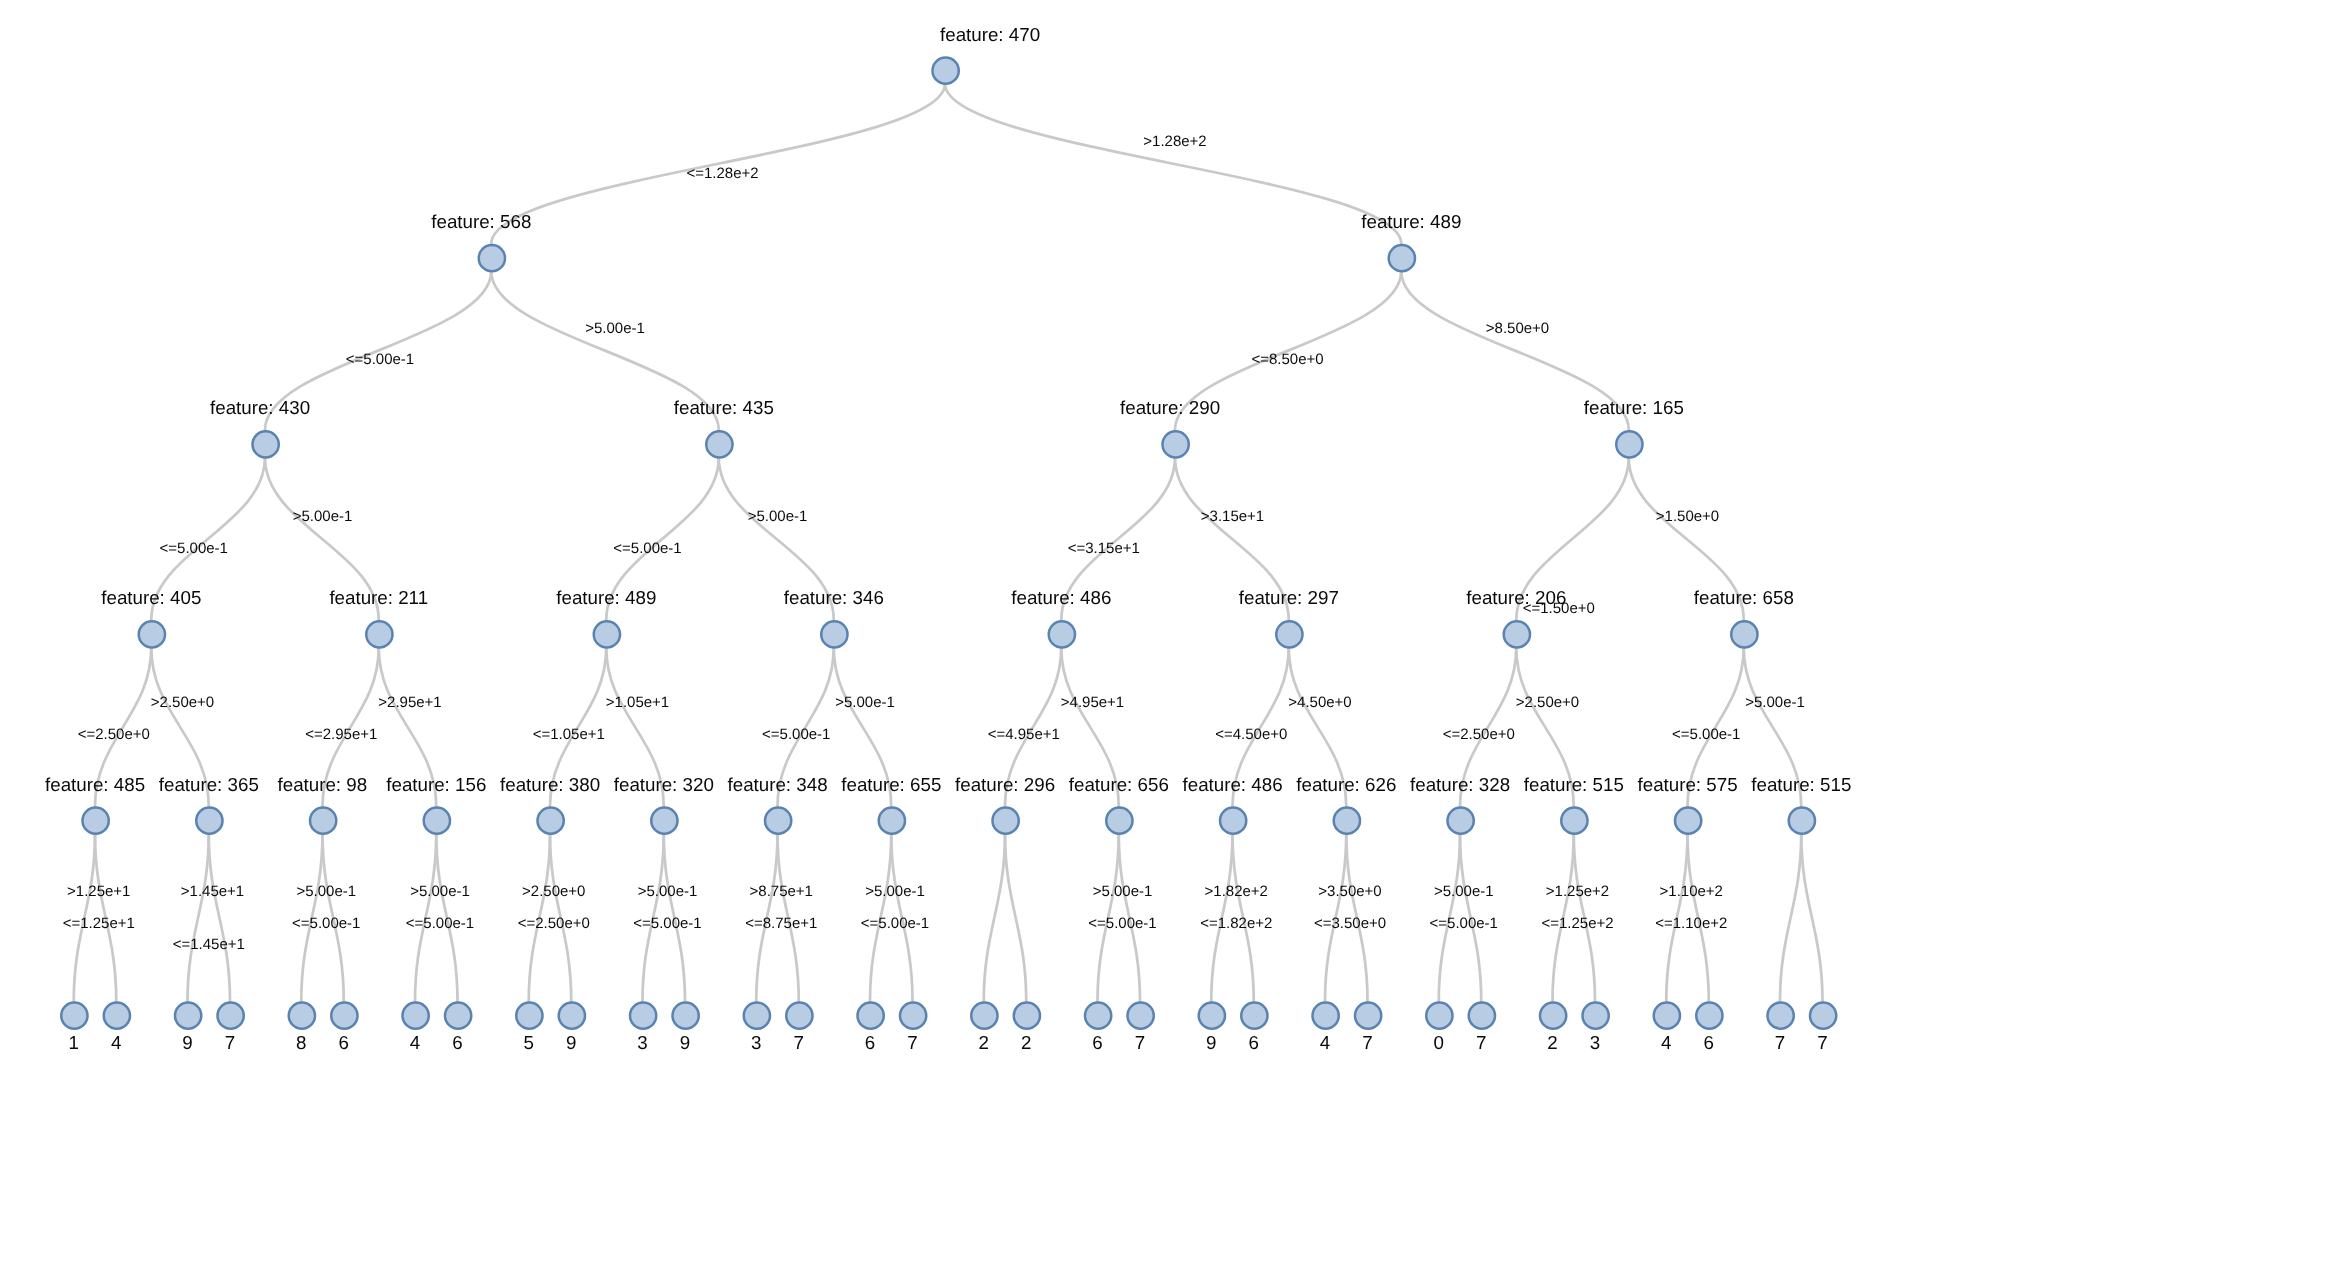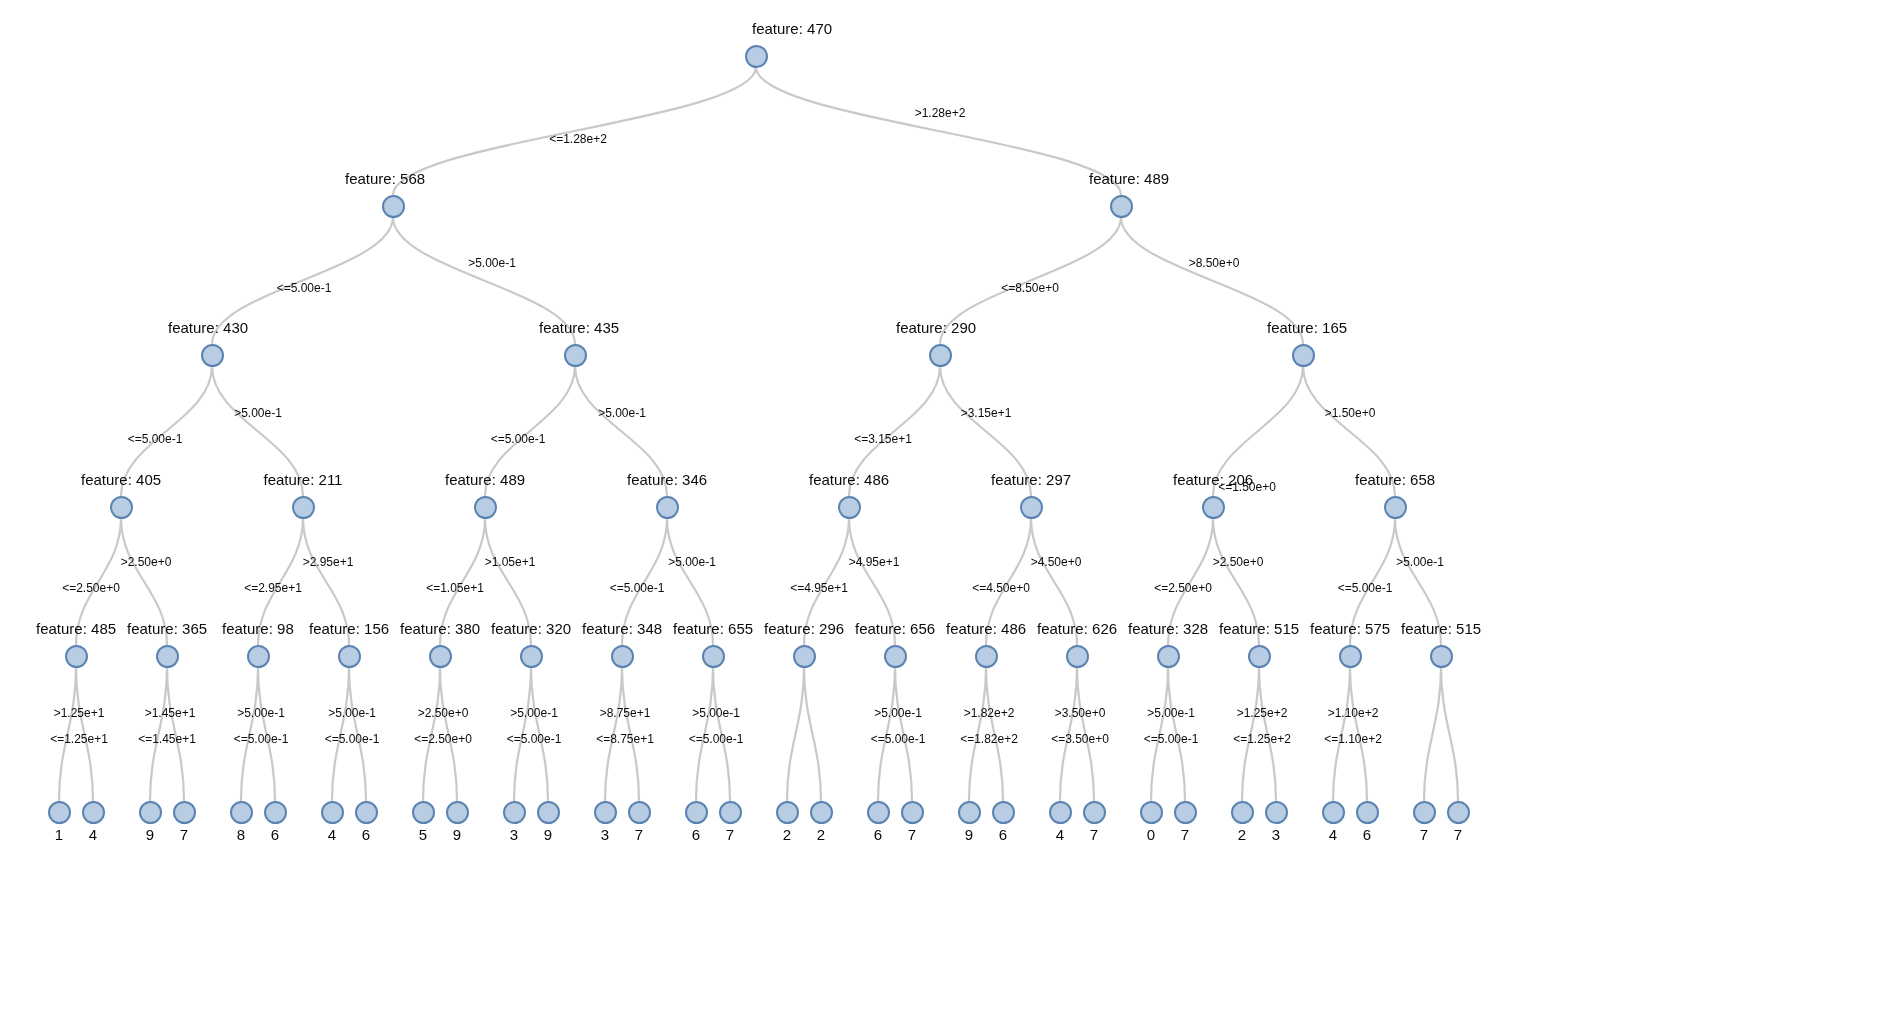--- a/index.html
+++ b/index.html
@@ -239,21 +239,21 @@
       <div class="lbl edgelabel" style="left: 819px; top: 588px;">&lt;=4.95e+1</div>
       <div class="lbl edgelabel" style="left: 874px; top: 562px;">&gt;4.95e+1</div>
       <div class="lbl edgelabel" style="left: 1001px; top: 588px;">&lt;=4.50e+0</div>
       <div class="lbl edgelabel" style="left: 1056px; top: 562px;">&gt;4.50e+0</div>
       <div class="lbl edgelabel" style="left: 1183px; top: 588px;">&lt;=2.50e+0</div>
       <div class="lbl edgelabel" style="left: 1238px; top: 562px;">&gt;2.50e+0</div>
       <div class="lbl edgelabel" style="left: 1365px; top: 588px;">&lt;=5.00e-1</div>
       <div class="lbl edgelabel" style="left: 1420px; top: 562px;">&gt;5.00e-1</div>
       <div class="lbl edgelabel" style="left: 79px; top: 739px;">&lt;=1.25e+1</div>
       <div class="lbl edgelabel" style="left: 79px; top: 713px;">&gt;1.25e+1</div>
-      <div class="lbl edgelabel" style="left: 167px; top: 739px;">&lt;=1.45e+1</div>
+      <div class="lbl edgelabel" style="left: 167px; top: 756px;">&lt;=1.45e+1</div>
       <div class="lbl edgelabel" style="left: 170px; top: 713px;">&gt;1.45e+1</div>
       <div class="lbl edgelabel" style="left: 261px; top: 739px;">&lt;=5.00e-1</div>
       <div class="lbl edgelabel" style="left: 261px; top: 713px;">&gt;5.00e-1</div>
       <div class="lbl edgelabel" style="left: 352px; top: 739px;">&lt;=5.00e-1</div>
       <div class="lbl edgelabel" style="left: 352px; top: 713px;">&gt;5.00e-1</div>
       <div class="lbl edgelabel" style="left: 443px; top: 739px;">&lt;=2.50e+0</div>
       <div class="lbl edgelabel" style="left: 443px; top: 713px;">&gt;2.50e+0</div>
       <div class="lbl edgelabel" style="left: 534px; top: 739px;">&lt;=5.00e-1</div>
       <div class="lbl edgelabel" style="left: 534px; top: 713px;">&gt;5.00e-1</div>
       <div class="lbl edgelabel" style="left: 625px; top: 739px;">&lt;=8.75e+1</div>

